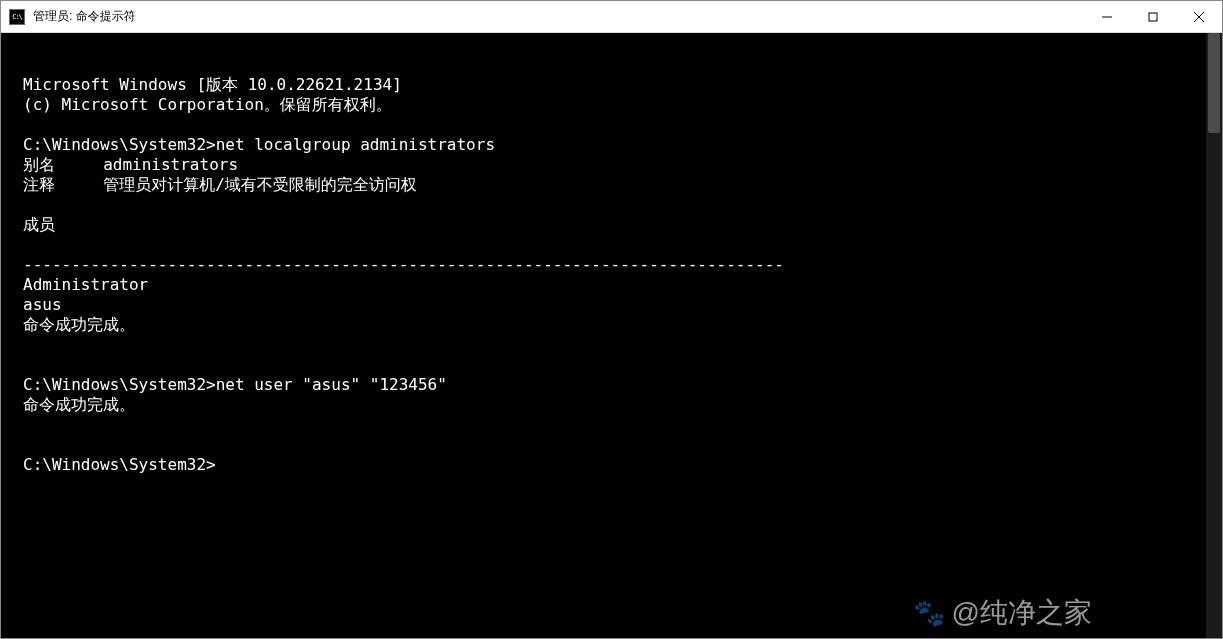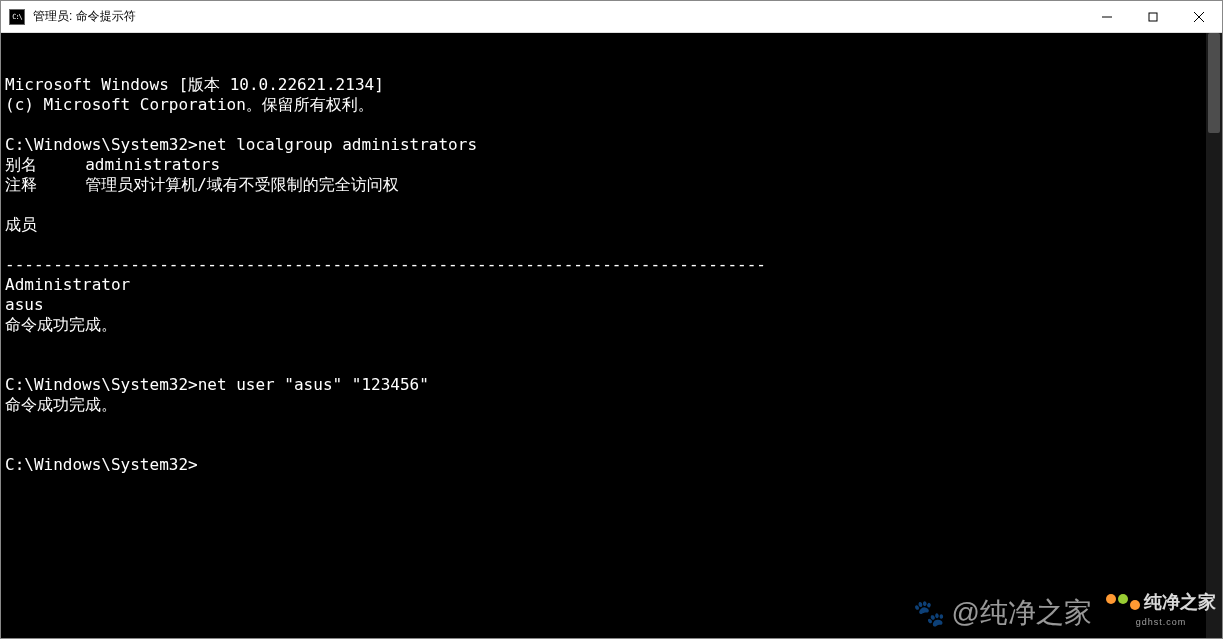--- a/index.html
+++ b/index.html
@@ -72,21 +72,21 @@
       width: 10px;
       height: 10px;
     }
     .terminal-area {
       flex: 1;
       background: #000000;
       color: #ffffff;
       font-family: "NSimSun", "SimSun", "Consolas", monospace;
       font-size: 16px;
       line-height: 20px;
-      padding: 2px 4px;
+      padding: 2px 22px;
       position: relative;
       overflow: hidden;
       white-space: pre;
     }
     .terminal-content {
       white-space: pre;
     }
     .scrollbar {
       position: absolute;
       right: 0;
@@ -204,25 +204,14 @@
 
 
 C:\Windows\System32&gt;</div>
     <div class="scrollbar">
       <div class="scrollbar-thumb"></div>
     </div>
     <div class="watermark1">
       <span class="paw">🐾</span>
       <span>@纯净之家</span>
     </div>
-    <div class="watermark2">
-      <div class="watermark2-top">
-        <div class="watermark2-logo">
-          <span class="dot o"></span>
-          <span class="dot g"></span>
-          <span class="dot o" style="margin-top:6px"></span>
-        </div>
-        <span class="watermark2-text">纯净之家</span>
-      </div>
-      <div class="watermark2-sub">gdhst.com</div>
-    </div>
   </div>
 </div>
 
 </body></html>

